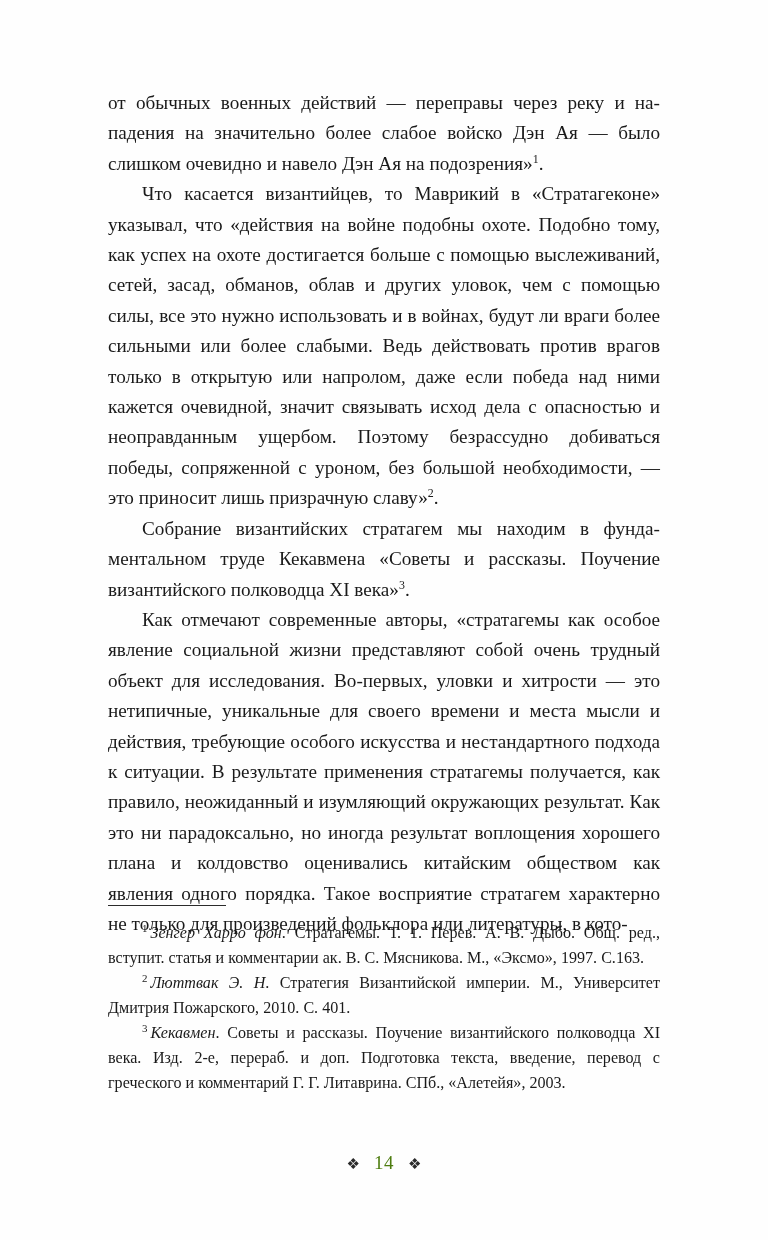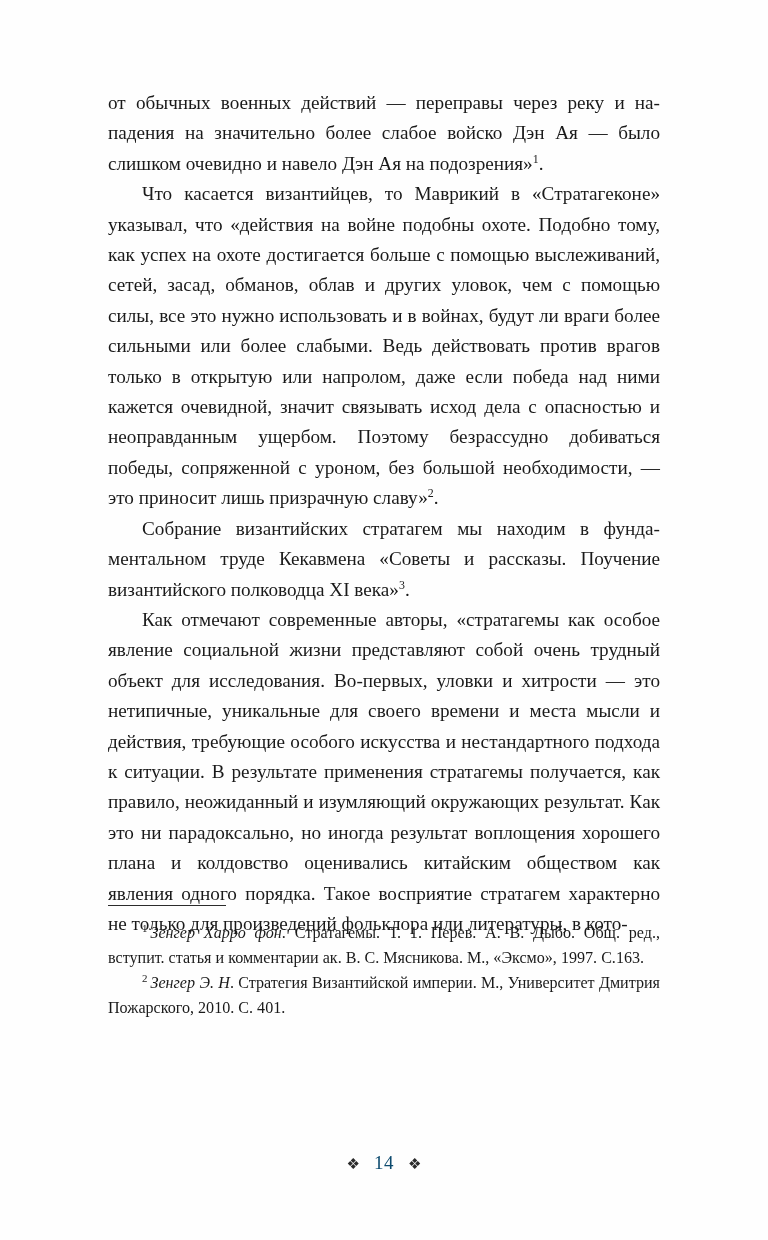--- a/index.html
+++ b/index.html
@@ -81,21 +81,21 @@
   }
   .footer-inner {
     display: inline-flex;
     align-items: center;
     justify-content: center;
     gap: 14px;
   }
   .page-number {
     font-size: 19px;
     letter-spacing: 0.5px;
-    color: #0c4a6e;
+    color: #4d7c0f;
   }
   .orn {
     color: #2b2b2b;
     font-size: 15px;
     line-height: 1;
     display: inline-block;
     transform: translateY(1px);
   }
 </style>
 </head>
@@ -113,22 +113,23 @@
 
     <p class="body-par indent"><span>Как отмечают современные авторы, «стратагемы как осо­бое явление социальной жизни представляют собой очень трудный объект для исследования. Во-первых, уловки и хит­рости — это нетипичные, уникальные для своего времени и места мысли и действия, требующие особого искусства и нестандартного подхода к ситуации. В результате приме­нения стратагемы получается, как правило, неожиданный и изумляющий окружающих результат. Как это ни парадок­сально, но иногда результат воплощения хорошего плана и колдовство оценивались китайским обществом как явления одного порядка. Такое восприятие стратагем характерно не только для произведений фольклора или литературы, в кото-</span></p>
 
   </div>
 
   <div class="footnote-area">
     <div class="footnote-rule"></div>
 
     <p class="footnote"><span class="fn-num">1</span><span class="fn-author">Зенгер Харро фон</span><span>. Стратагемы. Т. 1. Перев. А. В. Дыбо. Общ. ред., вступит. статья и комментарии ак. В. С. Мясникова. М., «Эксмо», 1997. С.163.</span></p>
 
-    <p class="footnote"><span class="fn-num">2</span><span class="fn-author">Зенгер Э. Н</span><span>. Стратегия Византийской империи. М., Универ­ситет Дмитрия Пожарского, 2010. С. 401.</span></p>
+    <p class="footnote"><span class="fn-num">2</span><span class="fn-author">Люттвак Э. Н</span><span>. Стратегия Византийской империи. М., Универ­ситет Дмитрия Пожарского, 2010. С. 401.</span></p>
 
+    <p class="footnote"><span class="fn-num">3</span><span class="fn-author">Кекавмен</span><span>. Советы и рассказы. Поучение византийского полко­водца XI века. Изд. 2-е, перераб. и доп. Подготовка текста, введение, перевод с греческого и комментарий Г. Г. Литаврина. СПб., «Але­тейя», 2003.</span></p>
   </div>
 
   <div class="page-footer">
     <div class="footer-inner">
       <span class="orn">❖</span>
       <span class="page-number">14</span>
       <span class="orn">❖</span>
     </div>
   </div>
 

